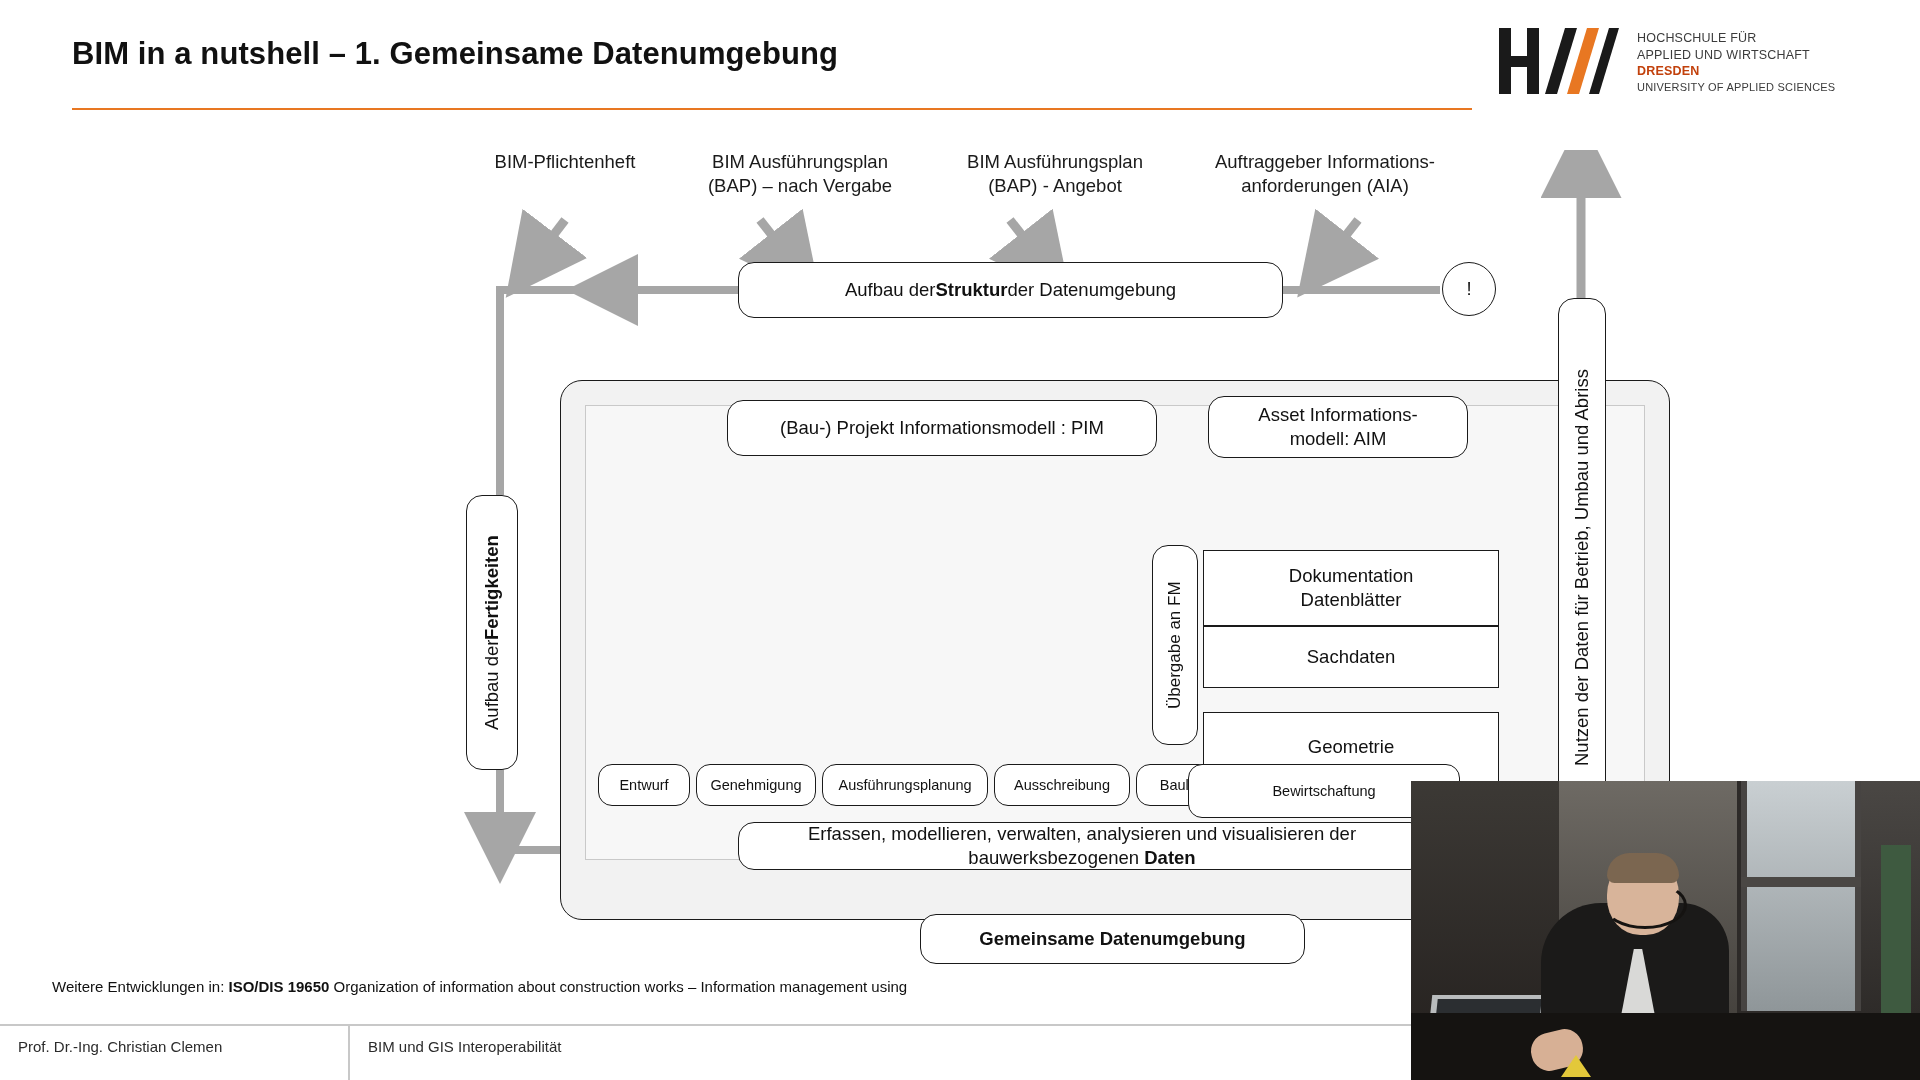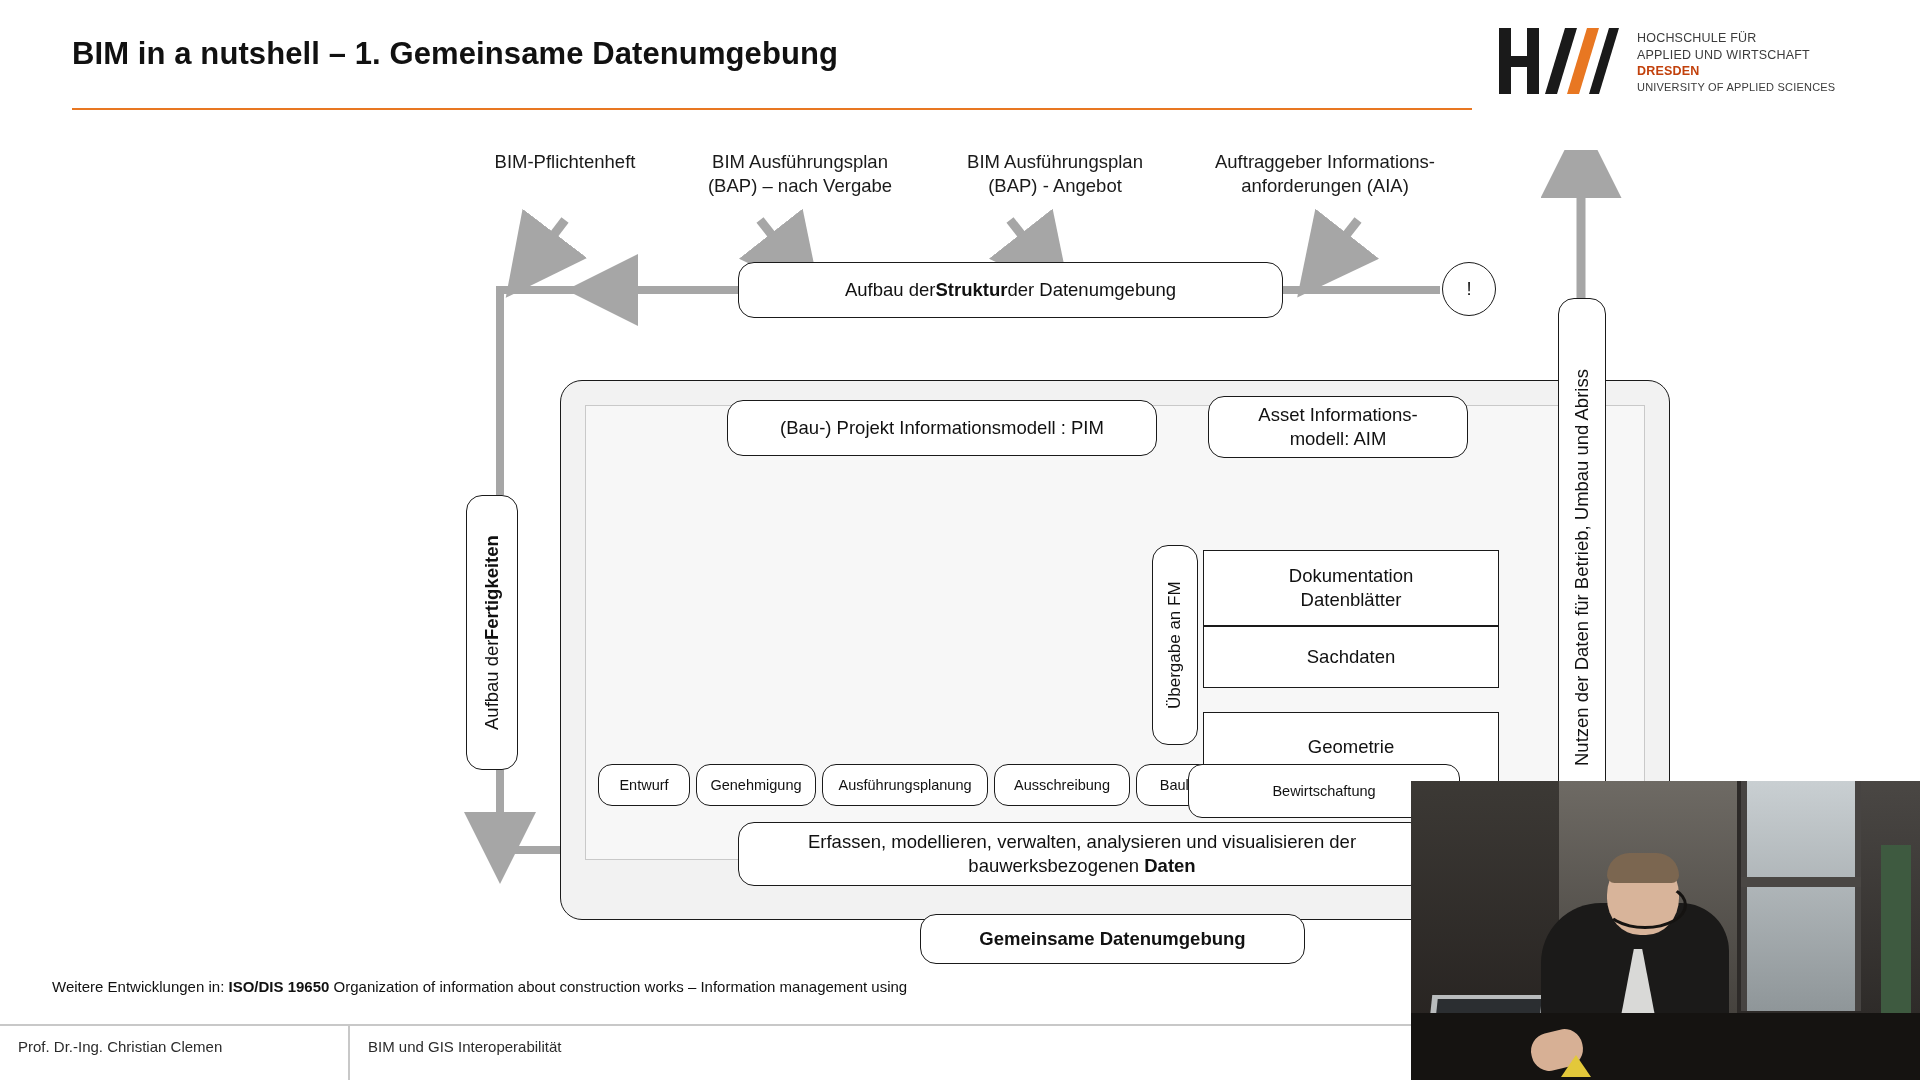--- a/index.html
+++ b/index.html
@@ -395,21 +395,21 @@
     <div class="pill small" style="left:994px;top:614px;width:136px;height:42px;">
       <span>Ausschreibung</span>
     </div>
     <div class="pill small" style="left:1136px;top:614px;width:116px;height:42px;">
       <span>Bauleitung</span>
     </div>
     <div class="pill small" style="left:1188px;top:614px;width:272px;height:54px;">
       <span>Bewirtschaftung</span>
     </div>
 
-    <div class="pill" style="left:738px;top:672px;width:688px;height:64px;flex-direction:column;line-height:1.28;">
+    <div class="pill" style="left:738px;top:672px;width:688px;height:48px;flex-direction:column;line-height:1.28;">
       <span>Erfassen, modellieren, verwalten, analysieren und visualisieren der</span>
       <span><span>bauwerksbezogenen </span><b>Daten</b></span>
     </div>
 
     <div class="pill bold" style="left:920px;top:764px;width:385px;height:50px;">
       <span>Gemeinsame Datenumgebung</span>
     </div>
   </div>
 
   <div id="footnote">

